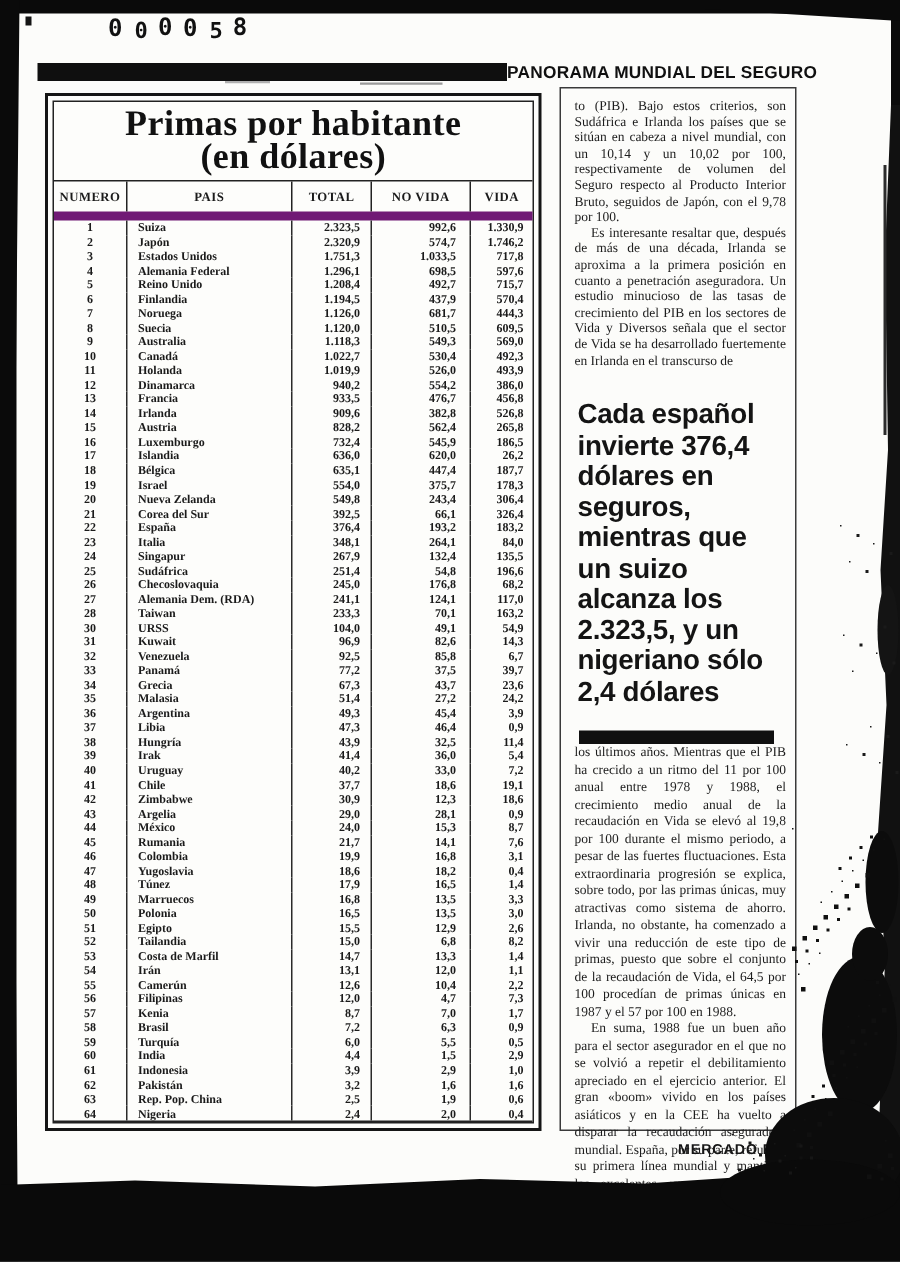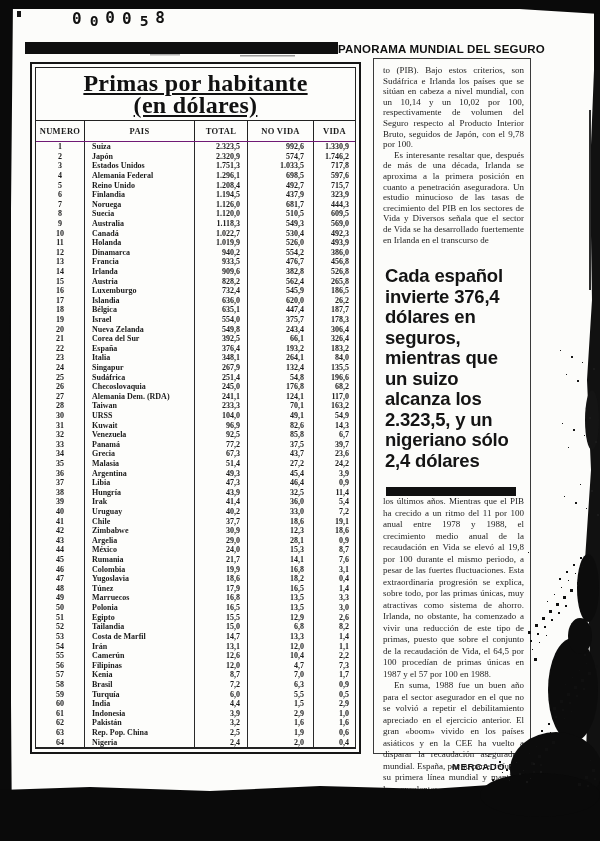--- a/index.html
+++ b/index.html
@@ -18,23 +18,23 @@
   .header-bar{position:absolute;left:25px;top:42px;width:313px;height:12px;background:#0f0f0f;}
   .header-title{position:absolute;left:338px;top:43px;width:242px;text-align:left;
                 font-family:"Liberation Sans", sans-serif;font-weight:bold;font-size:11.5px;
                 letter-spacing:.2px;color:#101010;white-space:nowrap;}
 
   
   .tbl-outer{position:absolute;left:30px;top:62px;width:327px;height:688px;border:2px solid #151515;background:#fdfdfb;}
   .tbl-inner{position:absolute;left:3px;top:3px;right:3px;bottom:3px;border:1px solid #222;
              display:flex;flex-direction:column;}
   .tbl-title{padding-top:4px;text-align:center;font-weight:bold;font-size:24px;line-height:22px;
-             color:#111;letter-spacing:.3px;text-decoration:underline;}
+             color:#111;letter-spacing:.3px;}
   .tbl-head{display:grid;grid-template-columns:49px 110px 53px 66px auto;height:20px;
-            border-top:1px solid #222;border-bottom:1px solid #701a75;margin-top:4px;
+            border-top:1px solid #222;border-bottom:6px solid #701a75;margin-top:4px;
             font-weight:bold;font-size:8.5px;letter-spacing:.3px;align-items:center;}
   .tbl-head .hc{text-align:center;height:100%;display:flex;align-items:center;justify-content:center;}
   .tbl-head .hc:not(:last-child){border-right:1px solid #222;}
   .tbl-body{flex:1;display:grid;grid-auto-rows:1fr;border-bottom:1px solid #222;}
   .trow{display:grid;grid-template-columns:49px 110px 53px 66px auto;font-weight:bold;
         font-size:8px;line-height:9.3px;align-items:center;}
   .trow .c{height:100%;display:flex;align-items:center;overflow:hidden;}
   .trow .c:not(:last-child){border-right:1px solid #2a2a2a;}
   .trow .c0{justify-content:center;}
   .trow .c1{padding-left:7px;}
@@ -120,21 +120,21 @@
             <div class="c c1">Reino Unido</div>
             <div class="c c2">1.208,4</div>
             <div class="c c3">492,7</div>
             <div class="c c4">715,7</div>
           </div>
           <div class="trow">
             <div class="c c0">6</div>
             <div class="c c1">Finlandia</div>
             <div class="c c2">1.194,5</div>
             <div class="c c3">437,9</div>
-            <div class="c c4">323,9</div>
+            <div class="c c4">570,4</div>
           </div>
           <div class="trow">
             <div class="c c0">7</div>
             <div class="c c1">Noruega</div>
             <div class="c c2">1.126,0</div>
             <div class="c c3">681,7</div>
             <div class="c c4">444,3</div>
           </div>
           <div class="trow">
             <div class="c c0">8</div>

